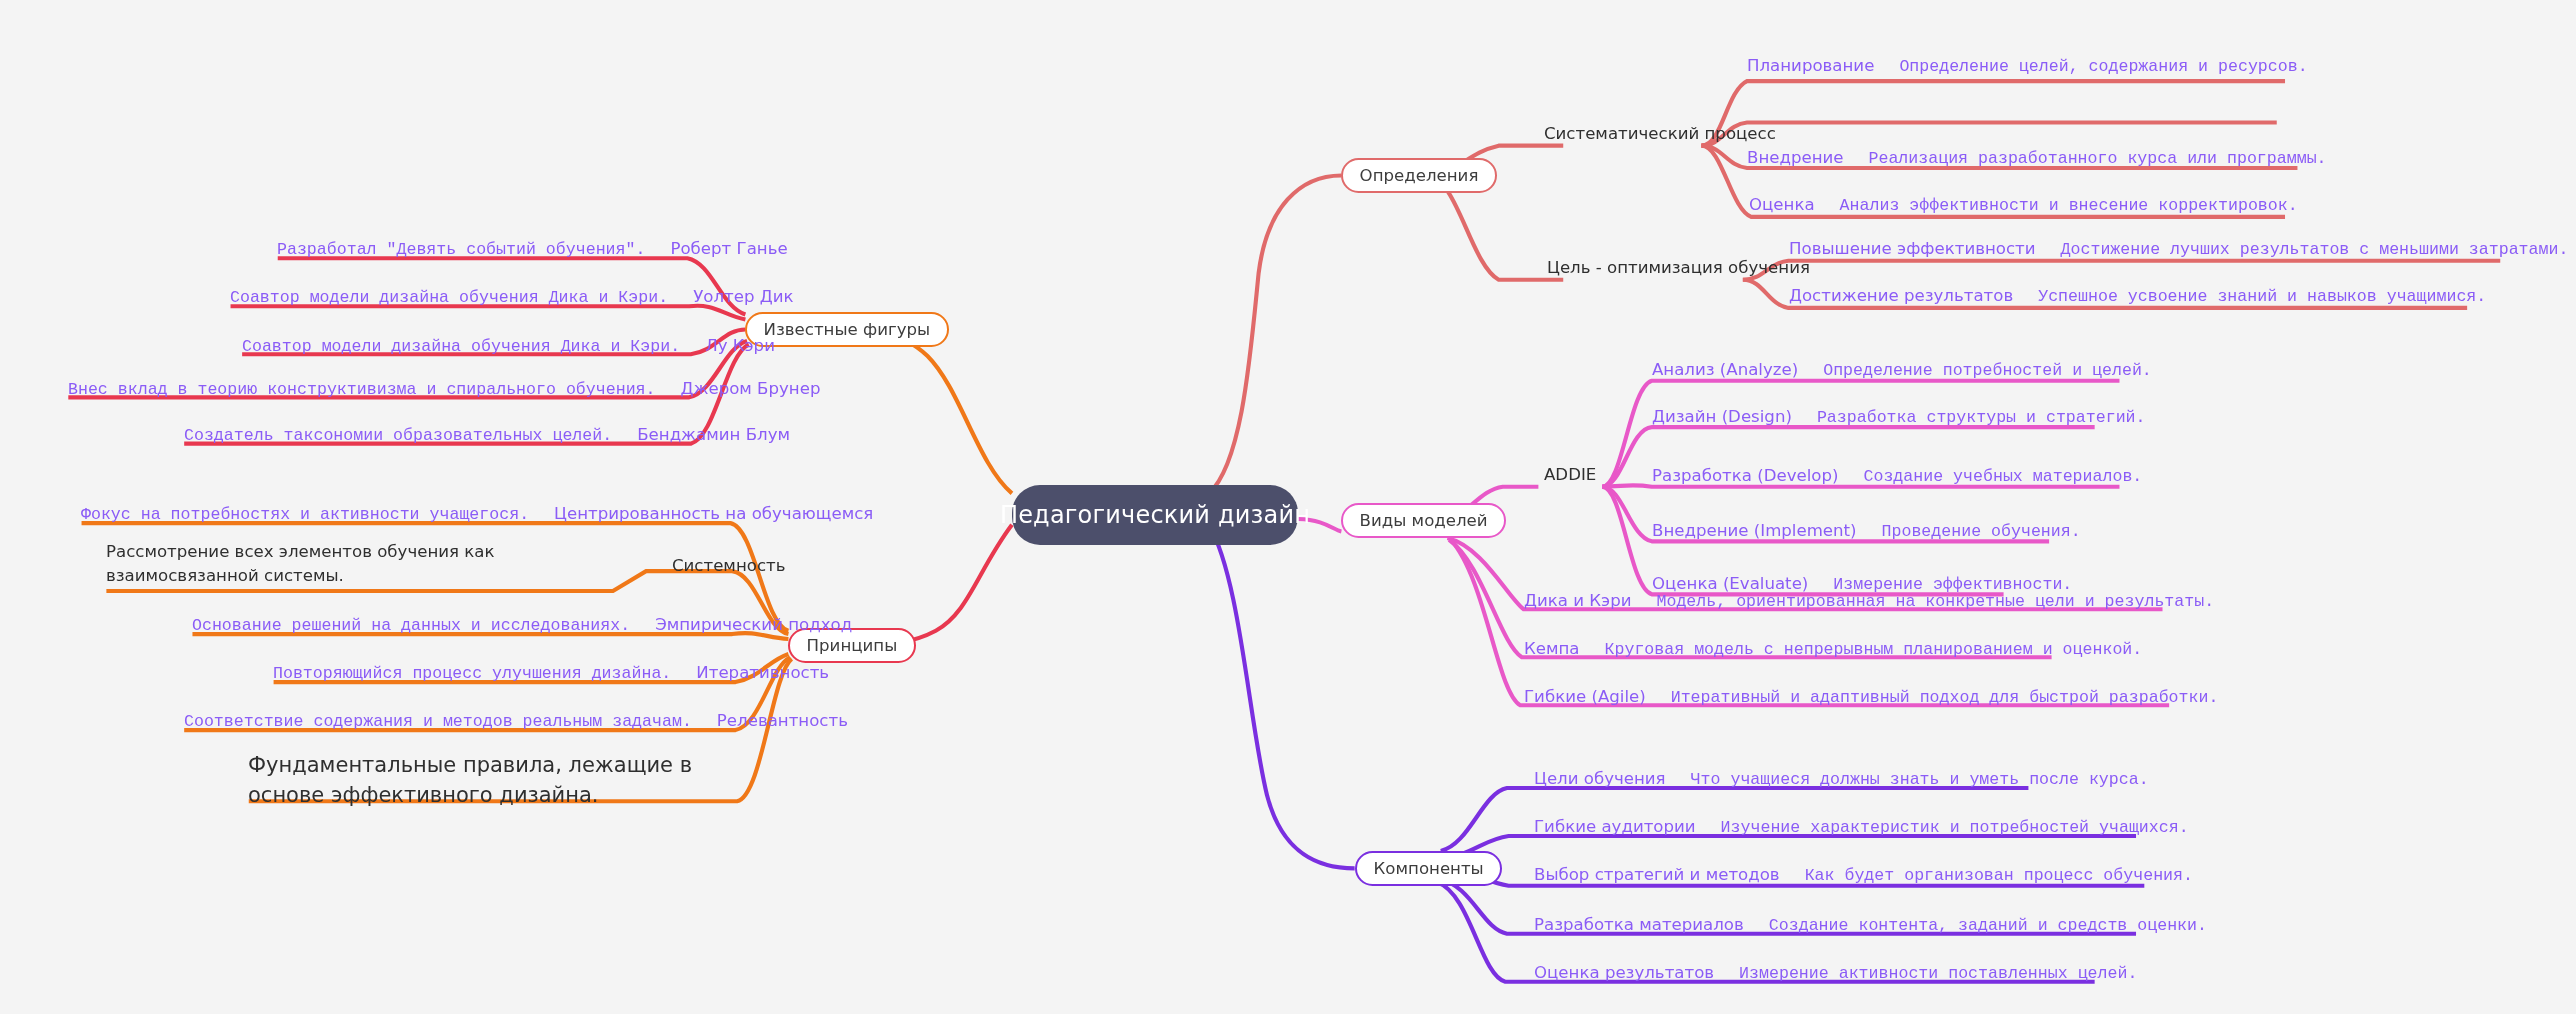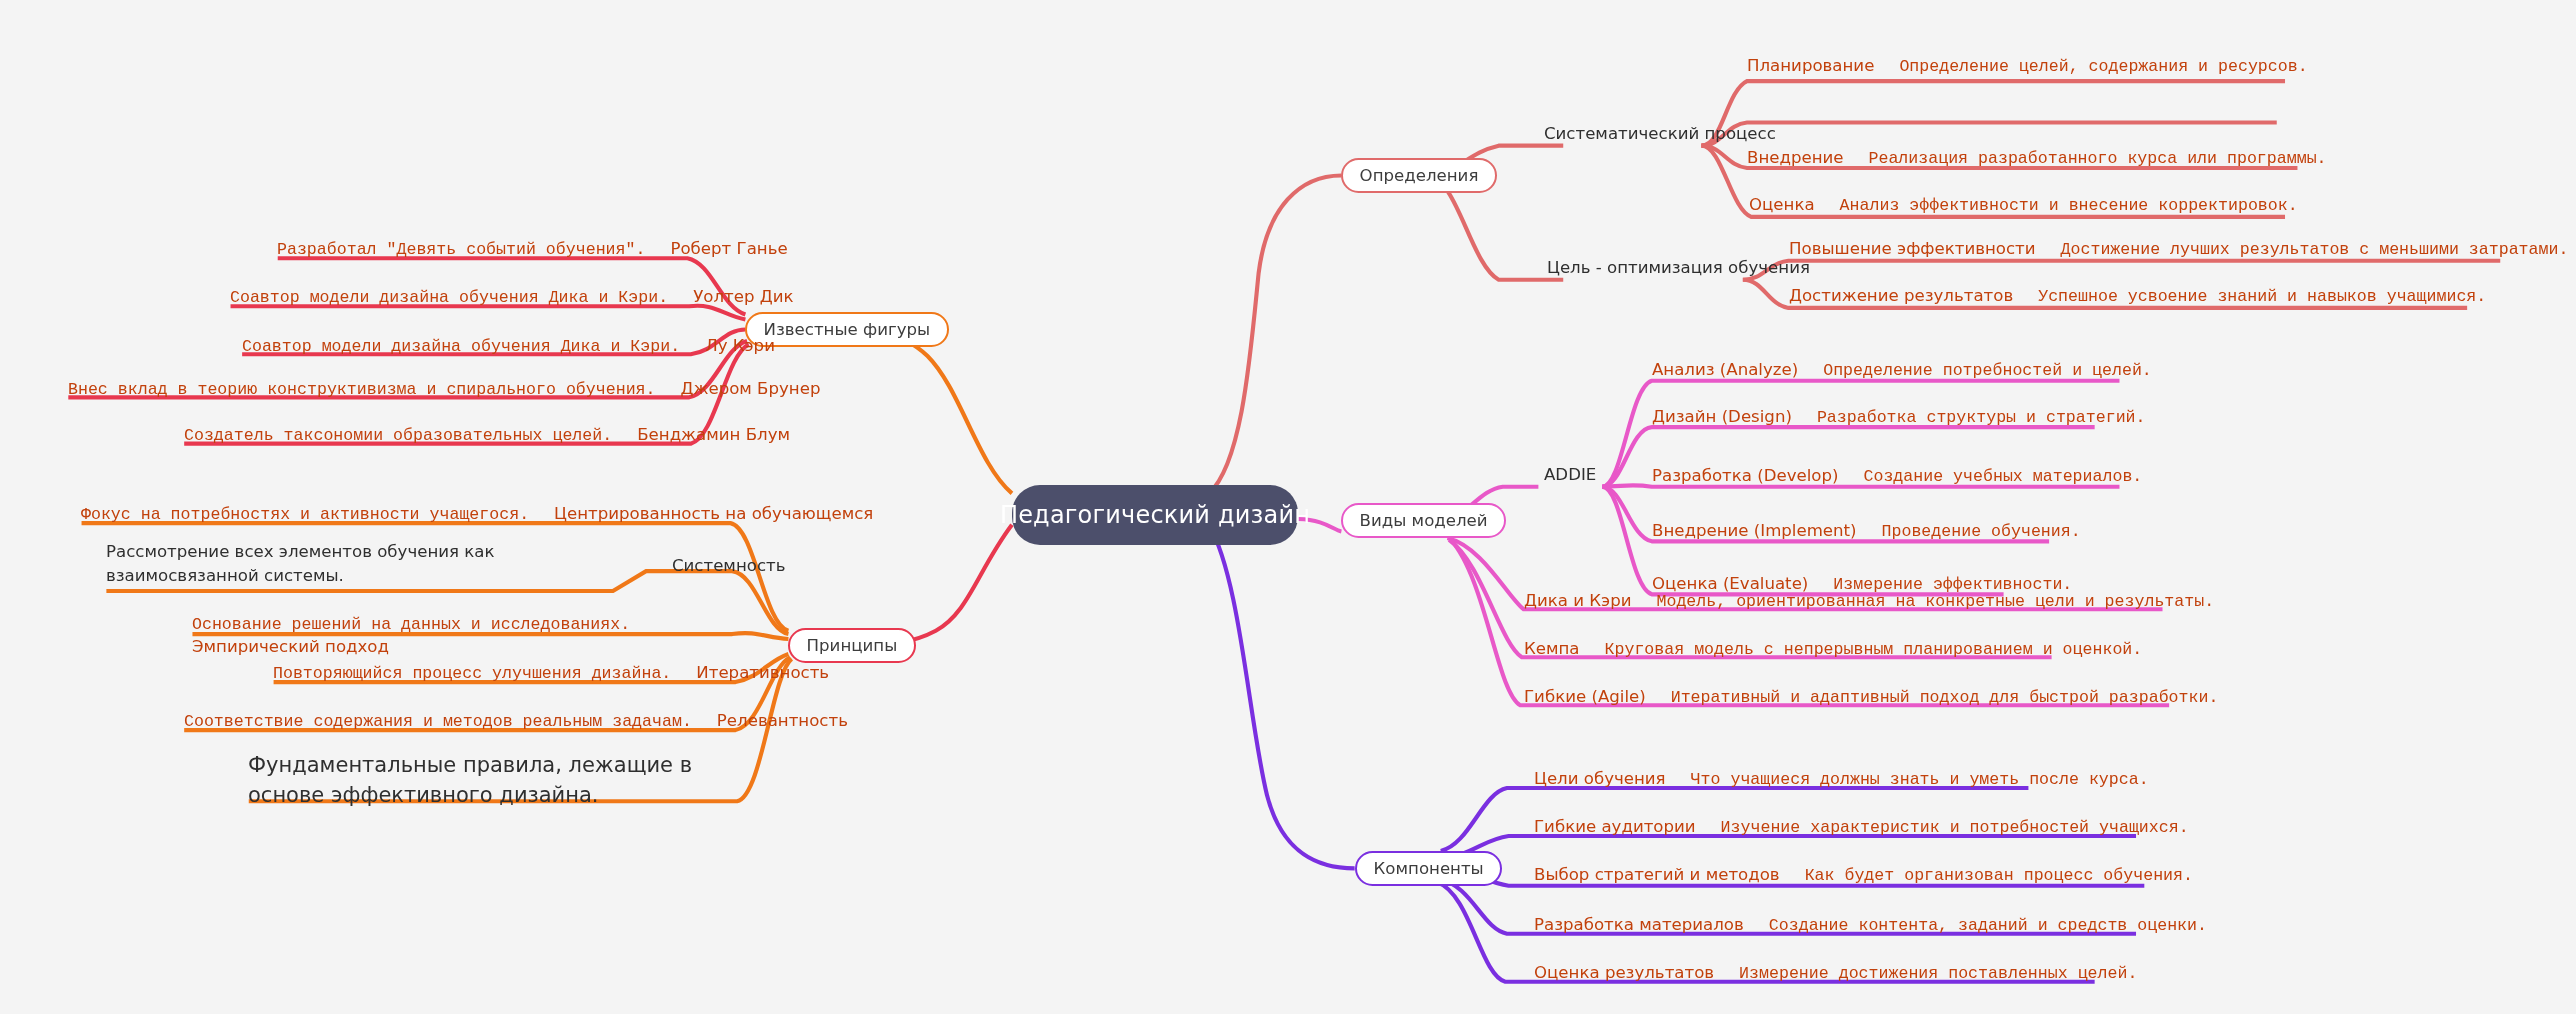--- a/index.html
+++ b/index.html
@@ -49,21 +49,21 @@
     font-size:16.6px;
     color:#2f2f2f;
     white-space:nowrap;
     line-height:1;
   }
 
   
   .leaf{
     position:absolute;
     font-size:16.6px;
-    color:#c2410c;
+    color:#8b5cf6;
     white-space:nowrap;
     line-height:1.35;
     display:flex;
     align-items:baseline;
     text-align:center;
   }
   .leaf .lbl{display:inline-block;}
   .leaf .desc{display:inline-block;font-family:Liberation Mono, monospace;}
   .leaf.right .lbl{margin-right:25px;}
   .leaf.left  .desc{margin-right:25px;}
@@ -223,21 +223,21 @@
   <div class="leaf right" style="left:1534px;top:864px;">
     <span class="lbl">Выбор стратегий и методов</span>
     <span class="desc">Как будет организован процесс обучения.</span>
   </div>
   <div class="leaf right" style="left:1534px;top:914px;">
     <span class="lbl">Разработка материалов</span>
     <span class="desc">Создание контента, заданий и средств оценки.</span>
   </div>
   <div class="leaf right" style="left:1534px;top:962px;">
     <span class="lbl">Оценка результатов</span>
-    <span class="desc">Измерение достижения поставленных целей.</span>
+    <span class="desc">Измерение активности поставленных целей.</span>
   </div>
 
   <div class="leaf left" style="left:277px;top:238px;">
     <span class="desc">Разработал "Девять событий обучения".</span>
     <span class="lbl">Роберт Ганье</span>
   </div>
   <div class="leaf left" style="left:230px;top:286px;">
     <span class="desc">Соавтор модели дизайна обучения Дика и Кэри.</span>
     <span class="lbl">Уолтер Дик</span>
   </div>
@@ -257,21 +257,21 @@
   <div class="leaf left" style="left:81px;top:503px;">
     <span class="desc">Фокус на потребностях и активности учащегося.</span>
     <span class="lbl">Центрированность на обучающемся</span>
   </div>
 
   <div style="position:absolute;left:106px;top:540px;width:513px;font-size:16.6px;color:#2f2f2f;line-height:1.45;">
     <span>Рассмотрение всех элементов обучения как взаимосвязанной системы.</span>
   </div>
   <div class="midlabel" style="left:672px;top:558px;">Системность</div>
 
-  <div class="leaf left" style="left:192px;top:614px;flex-direction:column;">
+  <div class="leaf left" style="left:192px;top:614px;">
     <span class="desc">Основание решений на данных и исследованиях.</span>
     <span class="lbl">Эмпирический подход</span>
   </div>
   <div class="leaf left" style="left:273px;top:662px;">
     <span class="desc">Повторяющийся процесс улучшения дизайна.</span>
     <span class="lbl">Итеративность</span>
   </div>
   <div class="leaf left" style="left:184px;top:710px;">
     <span class="desc">Соответствие содержания и методов реальным задачам.</span>
     <span class="lbl">Релевантность</span>

